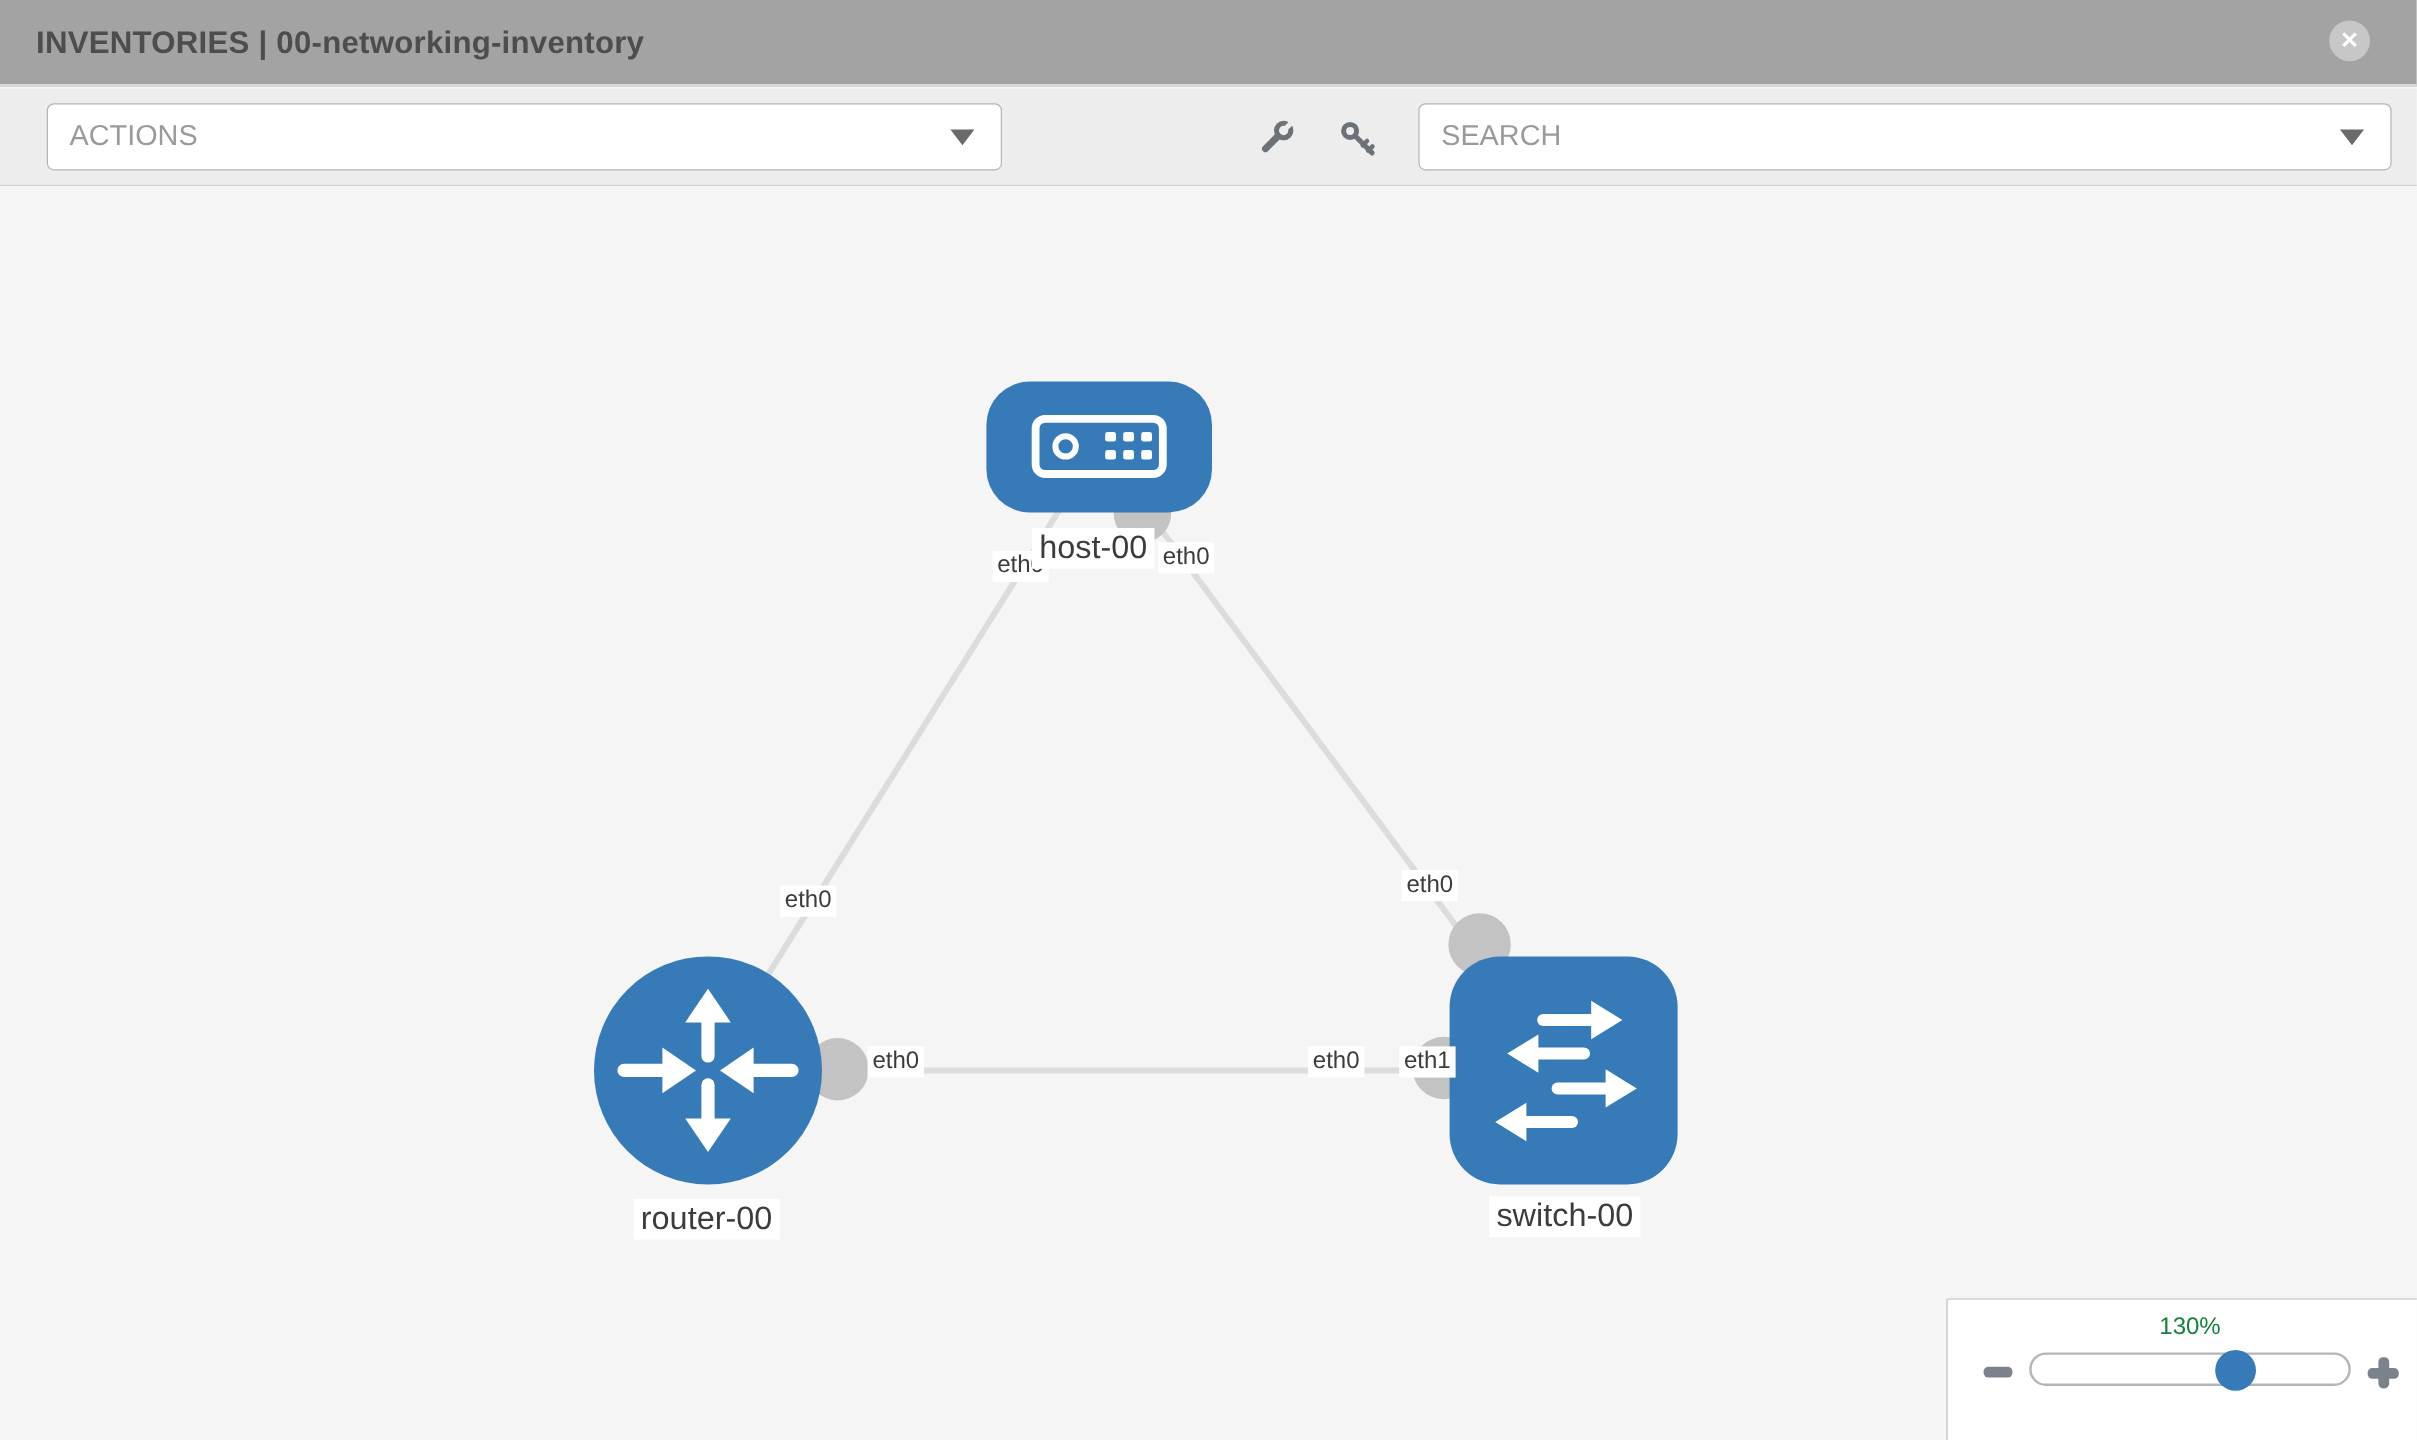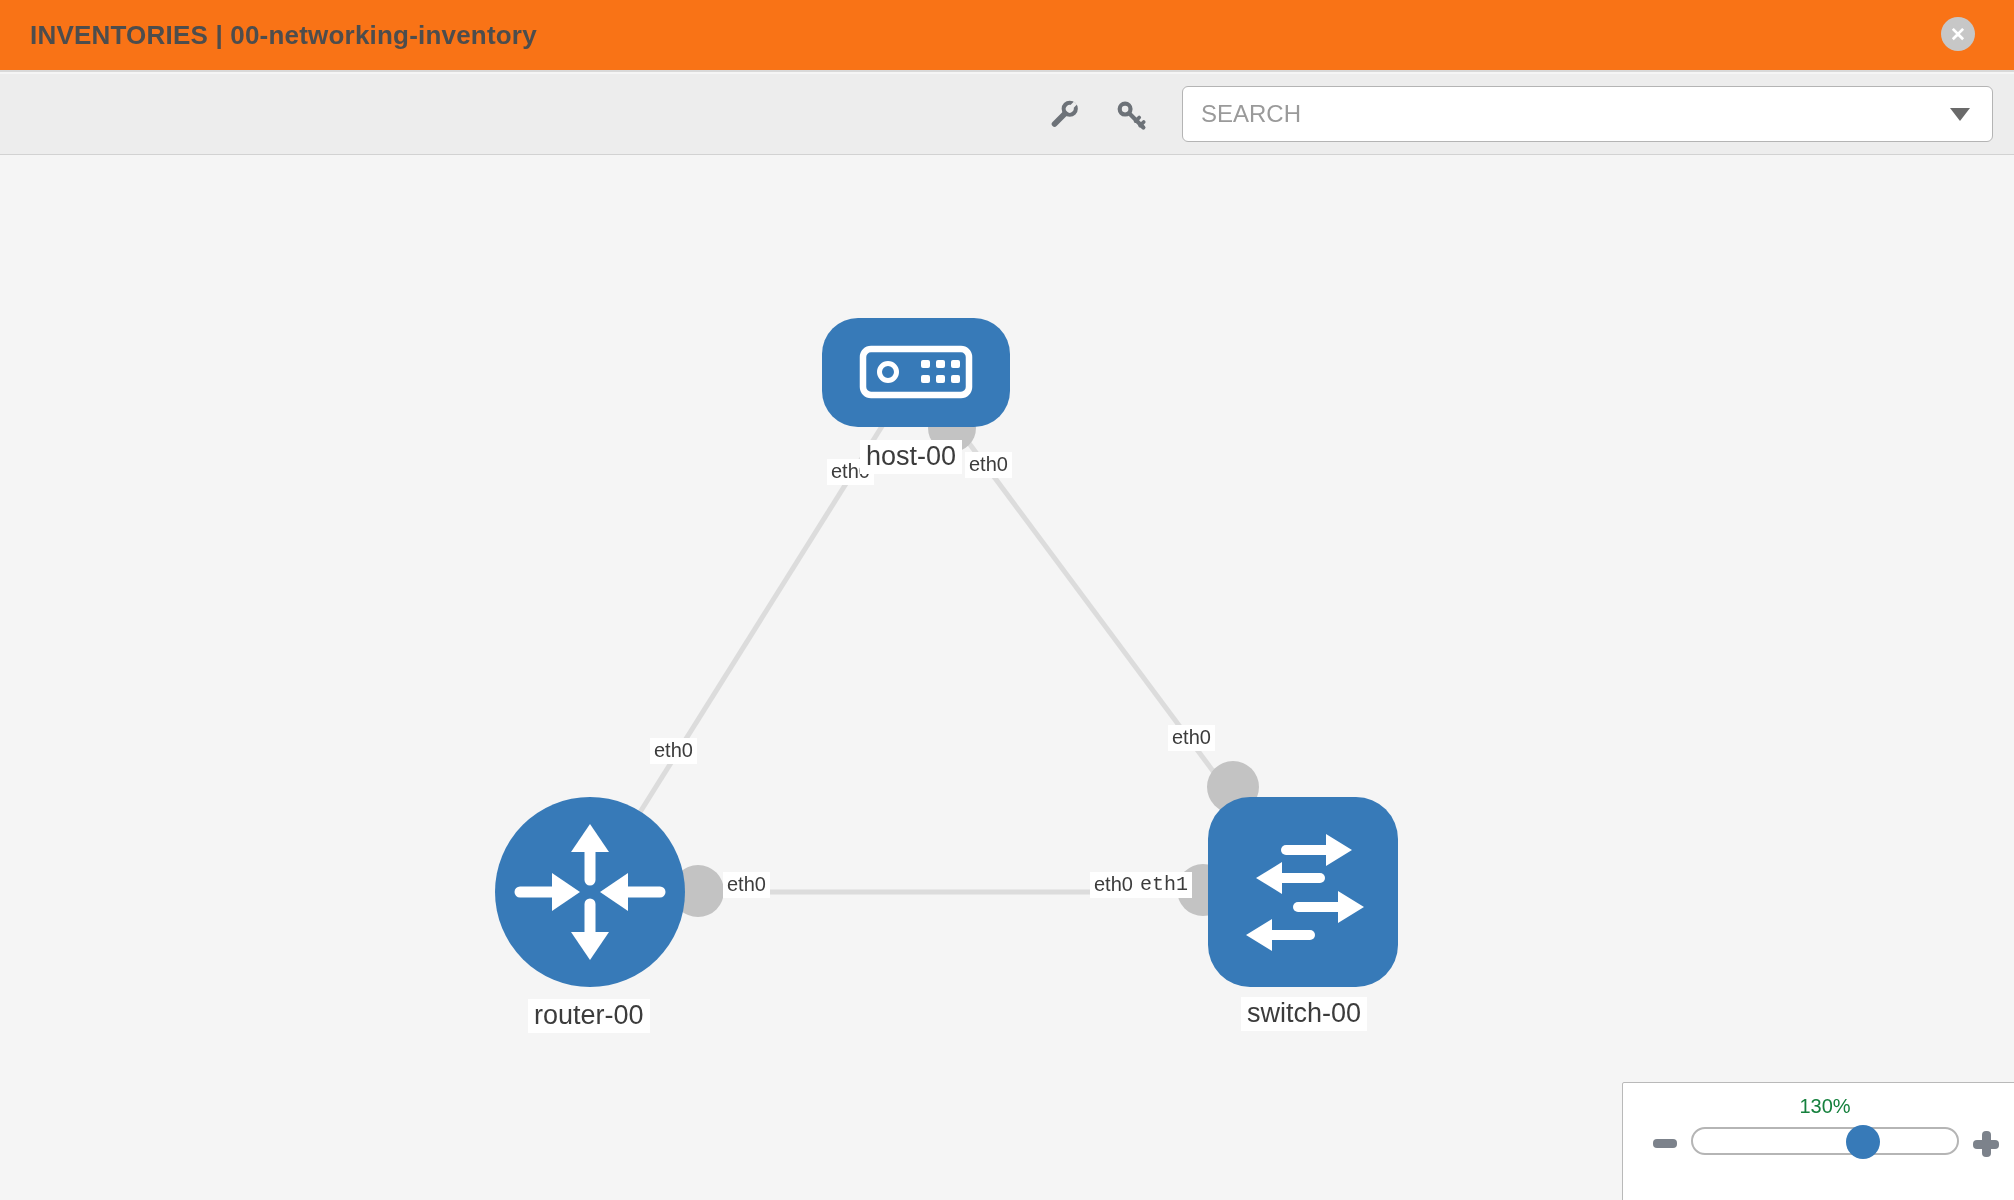--- a/index.html
+++ b/index.html
@@ -6,21 +6,21 @@
   html, body { width: 2014px; height: 1200px; overflow: hidden; }
   body {
     position: relative;
     font-family: "Liberation Sans", sans-serif;
     background: #f5f5f5;
   }
 
   
   .header {
     position: absolute; top: 0; left: 0; width: 2014px; height: 72px;
-    background: #f97316; border-bottom: 2px solid #d9d9d9;
+    background: #a3a3a3; border-bottom: 2px solid #d9d9d9;
   }
   .header-title {
     position: absolute; left: 30px; top: 0; height: 70px;
     display: flex; align-items: center;
     font-size: 26px; font-weight: bold; color: #4d4d4d; letter-spacing: .2px;
   }
   .close-btn {
     position: absolute; left: 1941px; top: 17px; width: 34px; height: 34px;
     border-radius: 50%; background: #c7c7c7; color: #ffffff;
     display: flex; align-items: center; justify-content: center;
@@ -100,20 +100,24 @@
 </head>
 <body>
 
 <div class="header">
   <div class="header-title">INVENTORIES | 00-networking-inventory</div>
   <div class="close-btn">✕</div>
 </div>
 
 <div class="toolbar">
 
+  <div class="select-box actions-select">
+    <span>ACTIONS</span>
+    <span class="caret-down"></span>
+  </div>
 
   <svg class="tool-icon wrench-icon" width="36" height="36" viewBox="0 0 24 24">
     <g transform="rotate(45 12 11)">
       <circle cx="12" cy="5.6" r="4.0" fill="none" stroke="#6d7278" stroke-width="2.8"></circle>
       <rect x="10.6" y="0.2" width="2.8" height="4.4" fill="#ededed"></rect>
       <rect x="10.1" y="8.6" width="3.8" height="13.2" rx="1.9" fill="#6d7278"></rect>
     </g>
   </svg>
 
   <svg class="tool-icon key-icon" width="36" height="36" viewBox="0 0 24 24">
@@ -192,21 +196,21 @@
   <div class="diagram-label node-label" style="left:860px; top:284px;">host-00</div>
   <div class="diagram-label node-label" style="left:528px; top:843px;">router-00</div>
   <div class="diagram-label node-label" style="left:1241px; top:841px;">switch-00</div>
 
   <div class="diagram-label iface-label" style="left:827px; top:303px;">eth0</div>
   <div class="diagram-label iface-label" style="left:965px; top:296px;">eth0</div>
   <div class="diagram-label iface-label" style="left:650px; top:582px;">eth0</div>
   <div class="diagram-label iface-label" style="left:1168px; top:569px;">eth0</div>
   <div class="diagram-label iface-label" style="left:723px; top:716px;">eth0</div>
   <div class="diagram-label iface-label under" style="left:1090px; top:716px;">eth0</div>
-  <div class="diagram-label iface-label over" style="left:1136px; top:716px;font-family:Liberation Mono, monospace;">eth1</div>
+  <div class="diagram-label iface-label over" style="left:1166px; top:716px;">eth1</div>
 </div>
 
 <div class="zoom-panel">
   <div class="zoom-value">130%</div>
   <div class="zoom-minus"></div>
   <div class="zoom-track"></div>
   <div class="zoom-thumb"></div>
   <div class="zoom-plus"></div>
 </div>
 

